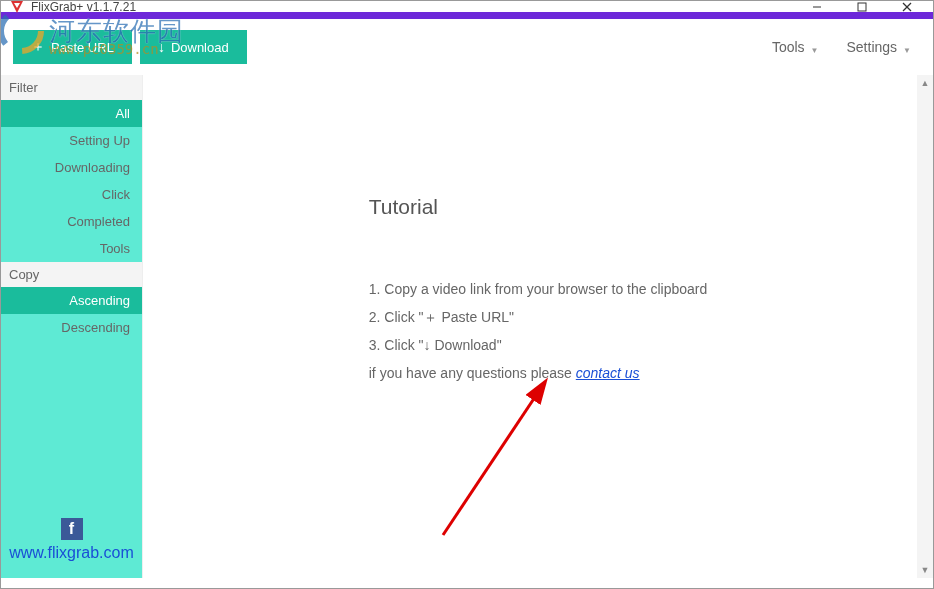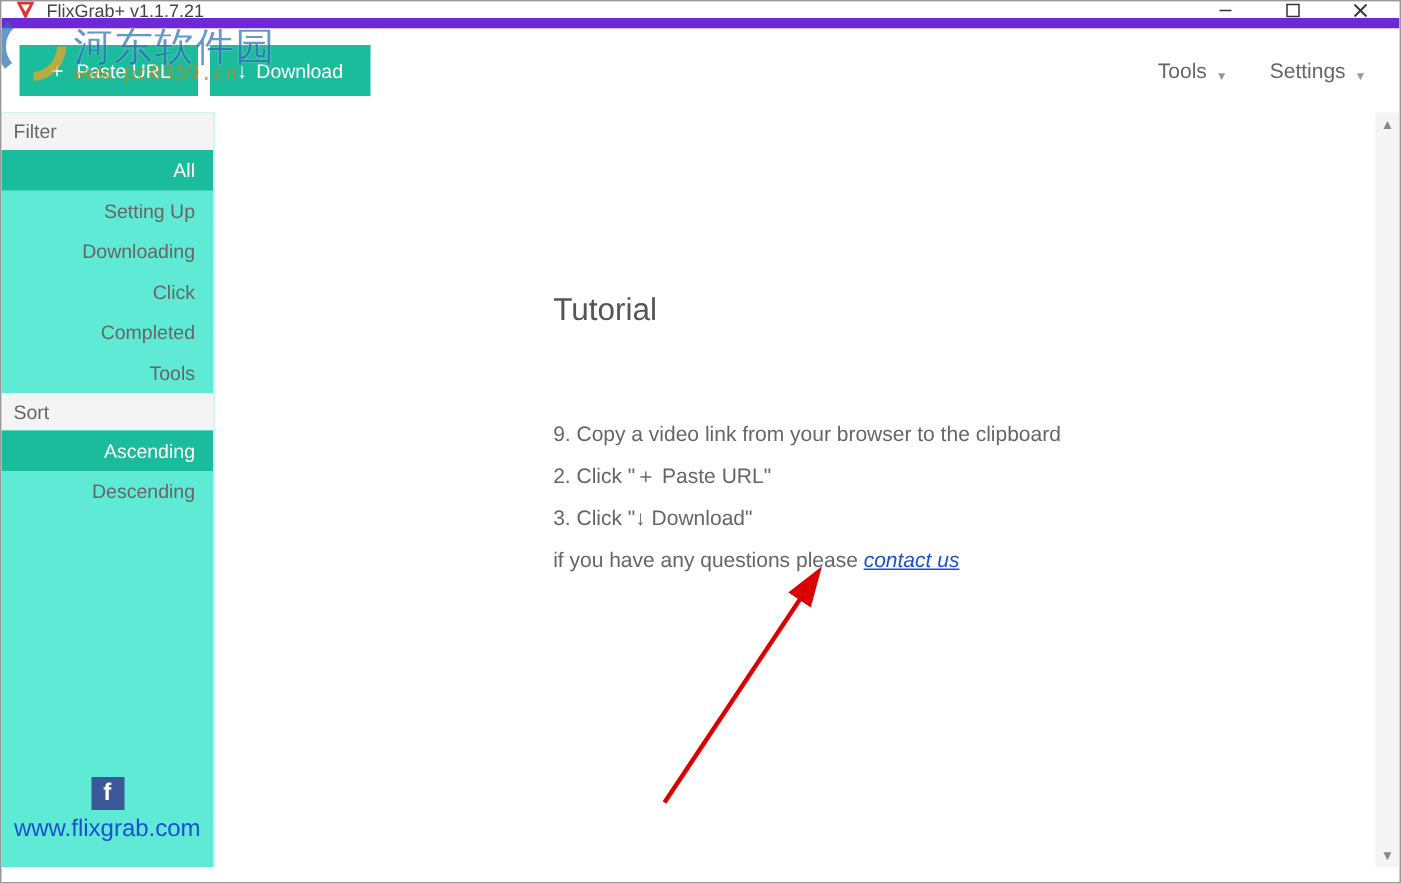--- a/index.html
+++ b/index.html
@@ -229,34 +229,34 @@
 
   <div class="sidebar">
     <div class="section-header">Filter</div>
     <div class="filter-item selected">All</div>
     <div class="filter-item">Setting Up</div>
     <div class="filter-item">Downloading</div>
     <div class="filter-item">Click</div>
     <div class="filter-item">Completed</div>
     <div class="filter-item">Tools</div>
 
-    <div class="section-header">Sort</div>
+    <div class="section-header">Copy</div>
     <div class="sort-item selected">Ascending</div>
     <div class="sort-item">Descending</div>
 
     <div class="sidebar-footer">
       <div class="fb-icon">f</div>
       <a class="site-link">www.flixgrab.com</a>
     </div>
   </div>
 
   <div class="main">
     <div class="tutorial">
       <h1>Tutorial</h1>
-      <p>9. Copy a video link from your browser to the clipboard</p>
+      <p>1. Copy a video link from your browser to the clipboard</p>
       <p>2. Click "＋ Paste URL"</p>
       <p>3. Click "↓ Download"</p>
       <p>
         <span>if you have any questions please </span><a>contact us</a>
       </p>
     </div>
 
     <div class="scroll-track">
       <div class="scroll-arrow">▲</div>
       <div style="flex:1"></div>

